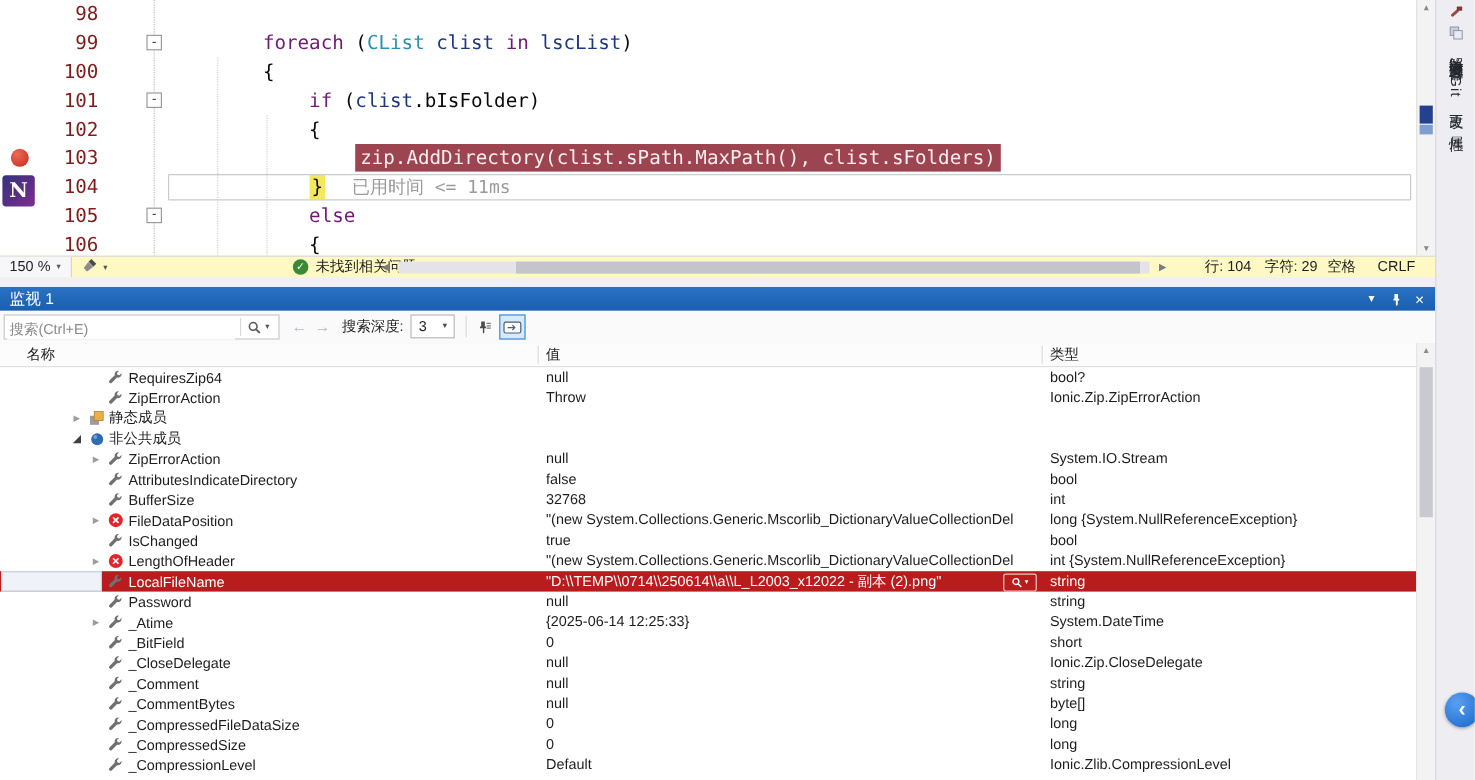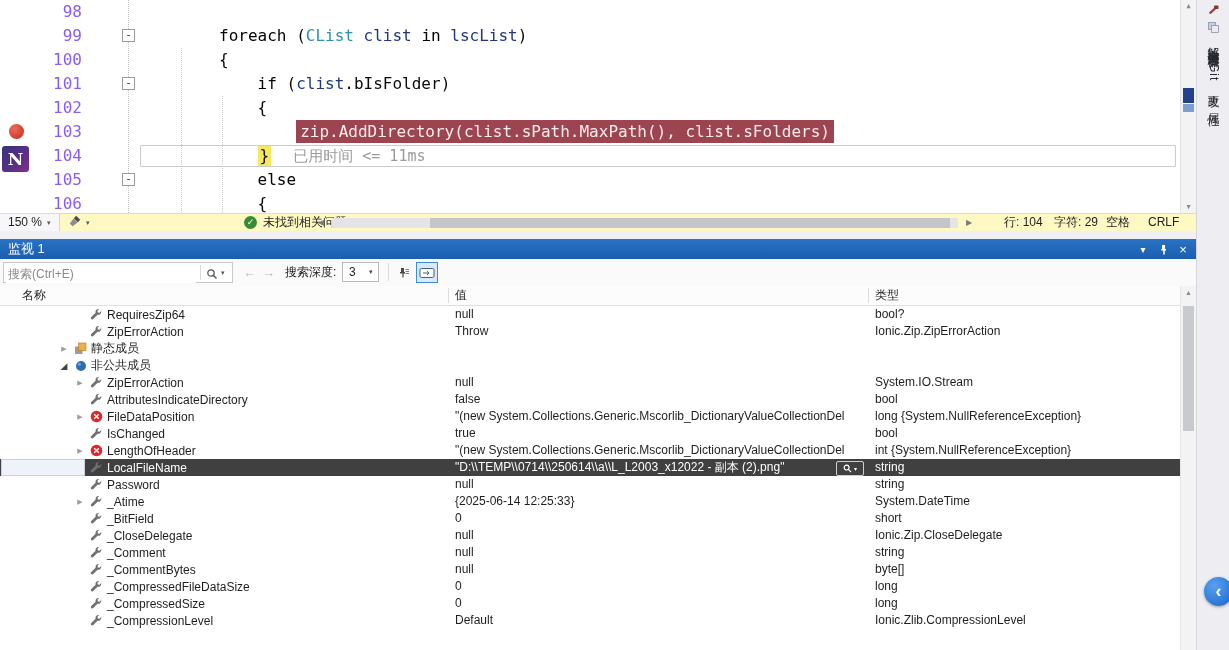--- a/index.html
+++ b/index.html
@@ -7,26 +7,26 @@
        font-family:"Liberation Sans","DejaVu Sans",sans-serif;color:#1E1E1E;}
   #main{position:absolute;left:0;top:0;width:1196px;height:650px;}
 
   
   #editor{position:absolute;top:0;left:0;width:1196px;height:213px;overflow:hidden;background:#fff;
           font-family:"DejaVu Sans Mono","Liberation Mono",monospace;font-size:16px;}
   .code-line{display:flex;height:24px;line-height:24px;position:relative;}
   .gutter{width:34px;flex:none;position:relative;}
   .bp-dot{position:absolute;left:9px;top:4px;width:15px;height:15px;border-radius:50%;
           background:radial-gradient(circle at 35% 30%,#EE6A57,#C4271B);}
-  .lnum{width:48px;flex:none;text-align:right;color:#8b5cf6;}
+  .lnum{width:48px;flex:none;text-align:right;color:#7f1d1d;}
   .foldcol{width:60px;flex:none;position:relative;}
   .fold-box{position:absolute;left:40px;top:5px;width:13px;height:13px;border:1px solid #9B9B9B;background:#fff;
             font-size:11px;line-height:10px;text-align:center;color:#3A3A3A;box-sizing:border-box;z-index:3;}
   .codetext{white-space:pre;flex:1;color:#000;}
-  .seg-pl{color:#0A0A0A}.seg-kw{color:#000000}.seg-ty{color:#2B91AF}.seg-lo{color:#1F377F}
+  .seg-pl{color:#0A0A0A}.seg-kw{color:#701a75}.seg-ty{color:#2B91AF}.seg-lo{color:#1F377F}
   .seg-bp{background:#9C4450;color:#FBEEEE;padding:2px 4px;}
   .seg-ys{background:#F5E861;color:#111;padding:1px 2px;}
   .seg-perf{color:#9B9B9B;padding-left:22px;font-size:15px;}
   .code-line.current::after{content:"";position:absolute;left:140px;right:20px;top:1px;bottom:1px;
             border:1px solid #C9CCCE;border-radius:1px;pointer-events:none;}
   #fold-line{position:absolute;left:128px;top:0;height:213px;width:0;border-left:1px dotted #BDBDBD;z-index:1;}
   .indent-guide{position:absolute;width:0;border-left:1px dotted #CFCFCF;}
   #n-badge{position:absolute;left:2px;top:146px;width:27px;height:26px;border-radius:3px;z-index:5;
            background:linear-gradient(135deg,#34347C 0%,#5A2E86 55%,#7E2F8E 100%);
            color:#fff;font-weight:bold;font-size:17px;display:flex;align-items:center;justify-content:center;
@@ -91,21 +91,21 @@
   #watch-rows{position:absolute;top:67px;left:0;width:1180px;height:344px;overflow:hidden;}
   .wrow{height:17px;position:relative;font-size:12px;display:flex;align-items:center;color:#1E1E1E;}
   .wrow .ind{flex:none;height:1px;}
   .exp{flex:none;width:16px;text-align:center;}
   .exp.r{font-size:7px;color:#9C9C9C;}
   .exp.d{font-size:9px;color:#404040;}
   .wicon{flex:none;width:17px;display:flex;align-items:center;justify-content:center;}
   .wname{margin-left:2px;white-space:nowrap;z-index:1;}
   .wval{position:absolute;left:455px;width:404px;top:0;line-height:17px;overflow:hidden;white-space:nowrap;}
   .wtype{position:absolute;left:875px;right:14px;top:0;line-height:17px;overflow:hidden;white-space:nowrap;}
-  .wrow.sel{background:#404040;color:#fff;}
+  .wrow.sel{background:#b91c1c;color:#fff;}
   .wrow.sel::before{content:"";position:absolute;left:1px;top:0;bottom:0;width:84px;background:#EFF3F9;
                     border:1px solid #C6D3E4;box-sizing:border-box;}
   .magchip{position:absolute;left:836px;top:2px;width:26px;height:13px;border:1px solid rgba(255,255,255,0.75);
            border-radius:2px;display:flex;align-items:center;justify-content:center;gap:2px;}
   .magcaret{font-size:6px;color:#fff;}
   #watch-vscroll{position:absolute;left:1180px;top:47px;bottom:0;width:16px;background:#F3F3F4;
                  border-left:1px solid #E5E5E5;box-sizing:border-box;}
   #wv-up{text-align:center;font-size:7px;color:#8A8A8A;line-height:14px;}
   #wv-thumb{position:absolute;left:2px;right:2px;top:20px;height:125px;background:#C9CACF;}
 
@@ -356,20 +356,32 @@
             <svg width="13" height="13" viewBox="0 0 16 16">
               <path fill="#6F7074" d="M13.9 4.7a3.6 3.6 0 0 1-4.6 3.5L4 13.5A1.7 1.7 0 1 1 1.6 11l5.3-5.3a3.6 3.6 0 0 1 4.4-4.4L9.2 3.4l.5 2 2 .5 2.1-2.1c.1.3.1.6.1.9z"></path>
             </svg>
           </span>
           <span class="wname">AttributesIndicateDirectory</span>
           <div class="wval">false</div>
           <div class="wtype">bool</div>
         </div>
         <div class="wrow">
           <span class="ind" style="width: 72px;"></span>
+          <span class="exp none"></span>
+          <span class="wicon">
+            <svg width="13" height="13" viewBox="0 0 16 16">
+              <path fill="#6F7074" d="M13.9 4.7a3.6 3.6 0 0 1-4.6 3.5L4 13.5A1.7 1.7 0 1 1 1.6 11l5.3-5.3a3.6 3.6 0 0 1 4.4-4.4L9.2 3.4l.5 2 2 .5 2.1-2.1c.1.3.1.6.1.9z"></path>
+            </svg>
+          </span>
+          <span class="wname">BufferSize</span>
+          <div class="wval">32768</div>
+          <div class="wtype">int</div>
+        </div>
+        <div class="wrow">
+          <span class="ind" style="width: 72px;"></span>
           <span class="exp r">▶</span>
           <span class="wicon">
             <svg width="13" height="13" viewBox="0 0 13 13">
               <circle cx="6.5" cy="6.5" r="5.8" fill="#E3242B"></circle>
               <path d="M4.2 4.2l4.6 4.6M8.8 4.2L4.2 8.8" stroke="#fff" stroke-width="1.4"></path>
             </svg>
           </span>
           <span class="wname">FileDataPosition</span>
           <div class="wval">"(new System.Collections.Generic.Mscorlib_DictionaryValueCollectionDel</div>
           <div class="wtype">long {System.NullReferenceException}</div>

